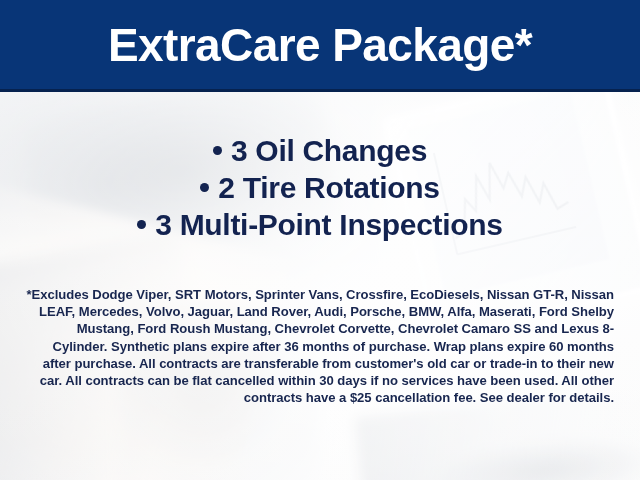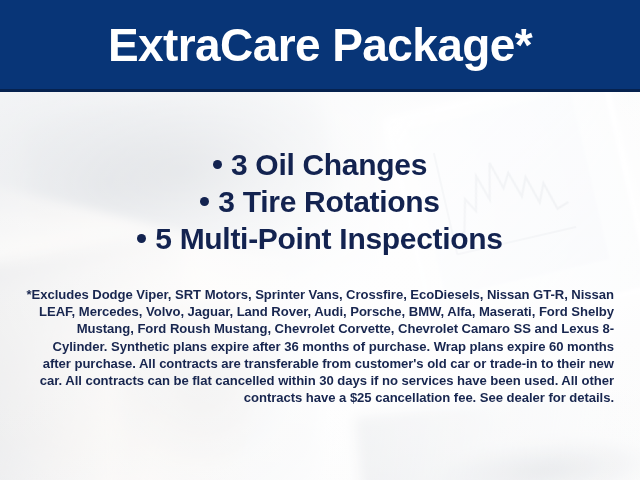--- a/index.html
+++ b/index.html
@@ -162,21 +162,21 @@
     font-weight: bold;
     letter-spacing: -0.6px;
     line-height: 1;
     white-space: nowrap;
     margin-top: -2px;
   }
 
   
   .bullets {
     position: absolute;
-    left: 0; top: 146px;
+    left: 0; top: 132px;
     width: 640px;
     text-align: center;
   }
   .bullet-line {
     color: #132350;
     font-size: 30px;
     font-weight: bold;
     letter-spacing: -0.3px;
     line-height: 37px;
     white-space: nowrap;
@@ -235,22 +235,22 @@
 
   <div class="header">
     <div class="header-title">ExtraCare Package*</div>
   </div>
 
   <div class="bullets">
     <div class="bullet-line">
       <span class="bullet-dot"></span><span>3 Oil Changes</span>
     </div>
     <div class="bullet-line">
-      <span class="bullet-dot"></span><span>3 Tire Rotations</span>
+      <span class="bullet-dot"></span><span>2 Tire Rotations</span>
     </div>
     <div class="bullet-line">
-      <span class="bullet-dot"></span><span>5 Multi-Point Inspections</span>
+      <span class="bullet-dot"></span><span>3 Multi-Point Inspections</span>
     </div>
   </div>
 
   <div class="fineprint">*Excludes Dodge Viper, SRT Motors, Sprinter Vans, Crossfire, EcoDiesels, Nissan GT-R, Nissan LEAF, Mercedes, Volvo, Jaguar, Land Rover, Audi, Porsche, BMW, Alfa, Maserati, Ford Shelby Mustang, Ford Roush Mustang, Chevrolet Corvette, Chevrolet Camaro SS and Lexus 8-Cylinder. Synthetic plans expire after 36 months of purchase. Wrap plans expire 60 months after purchase. All contracts are transferable from customer's old car or trade-in to their new car. All contracts can be flat cancelled within 30 days if no services have been used. All other contracts have a $25 cancellation fee. See dealer for details.</div>
 
 </div>
 
 </body></html>

